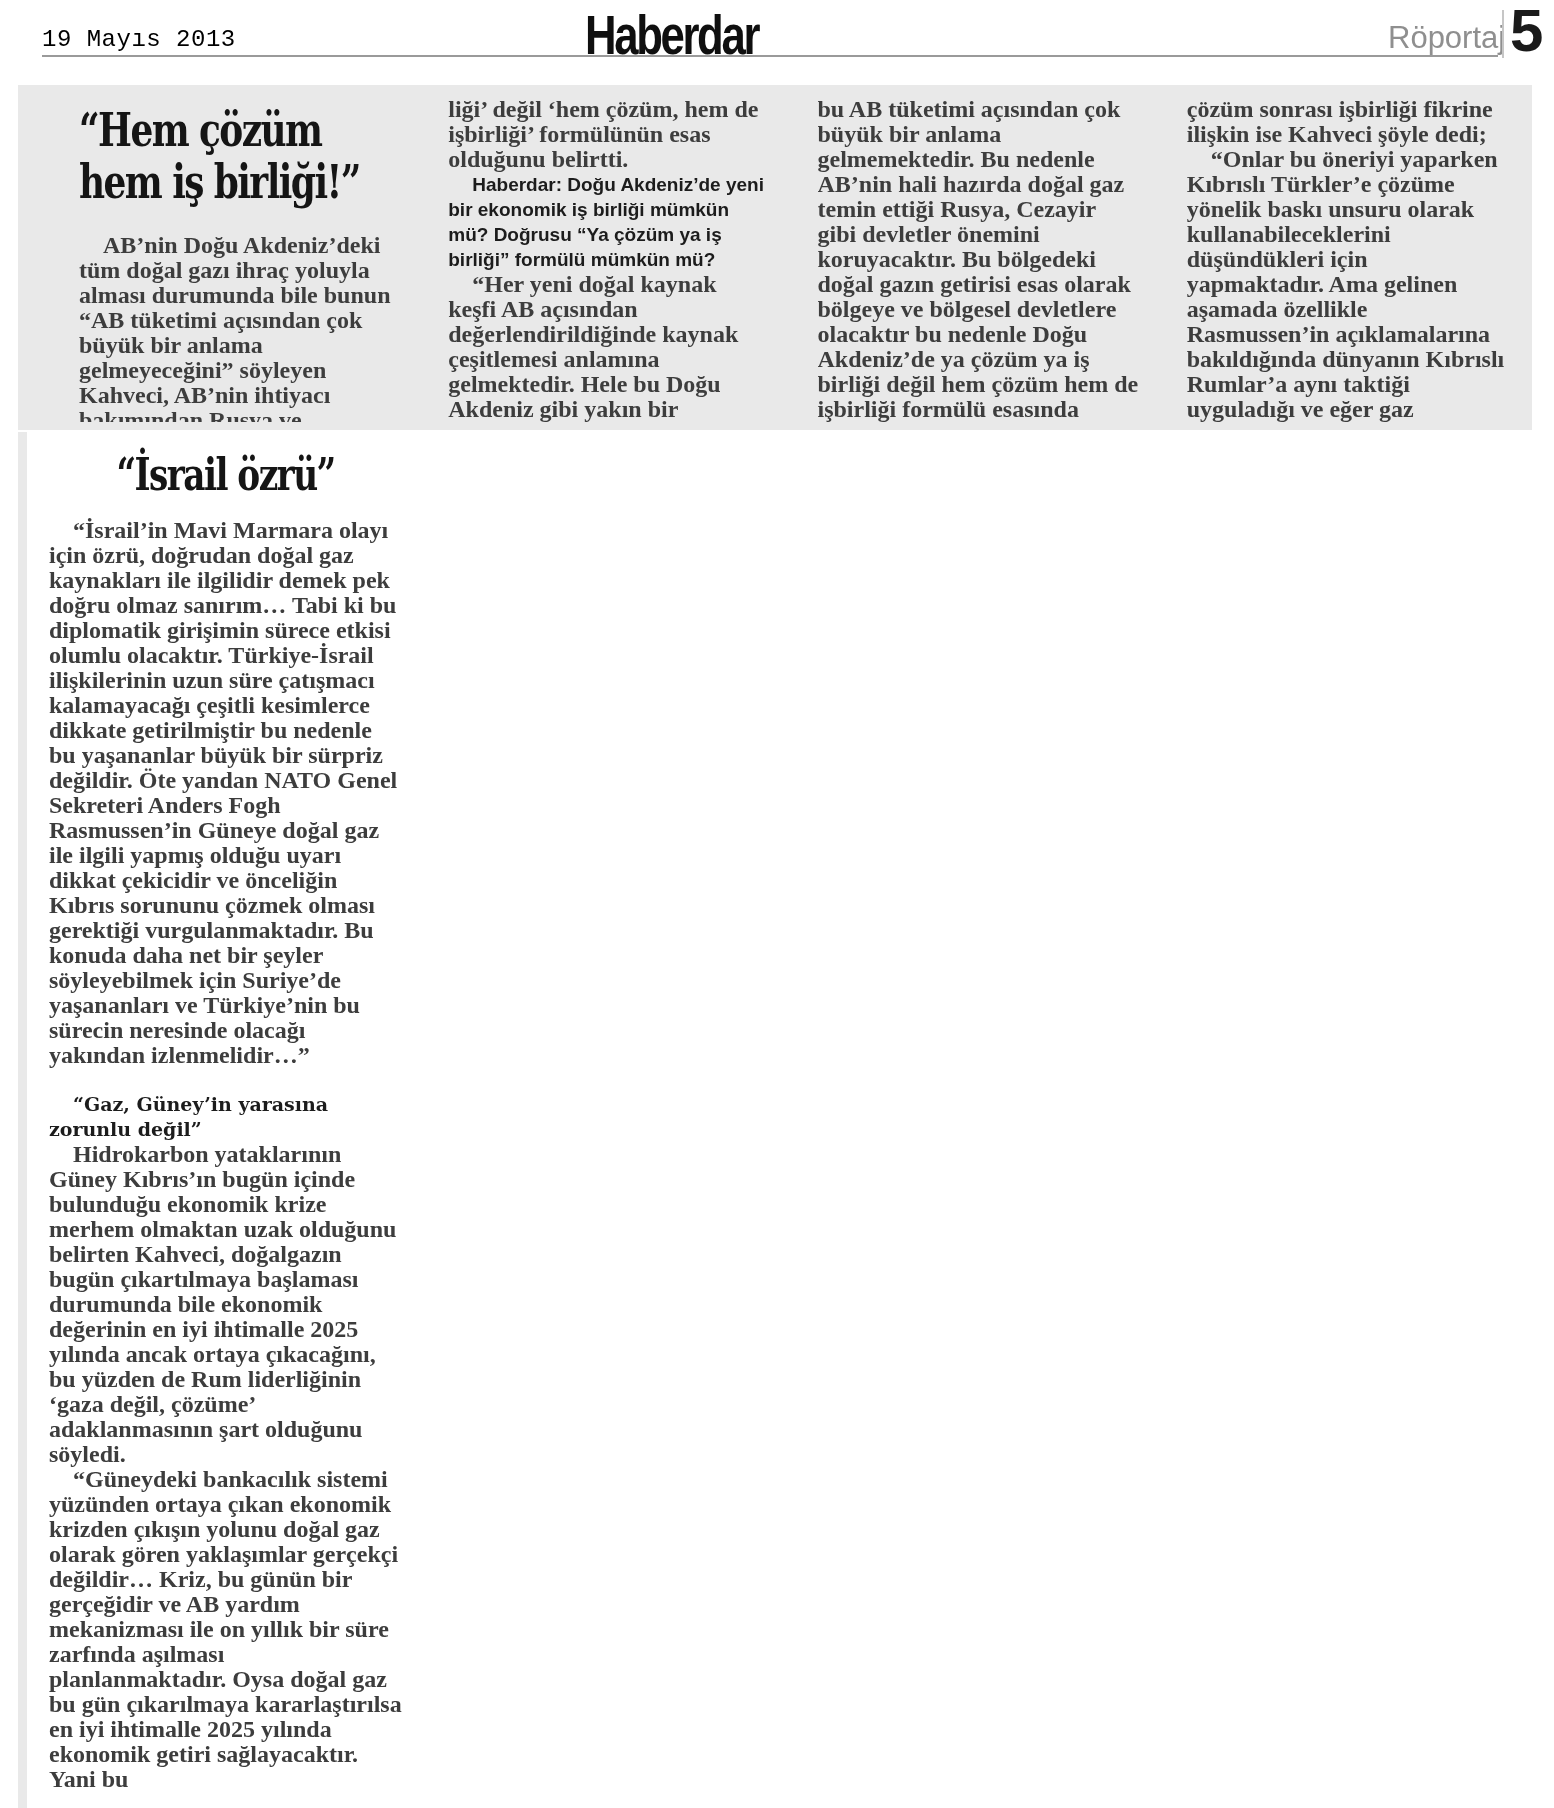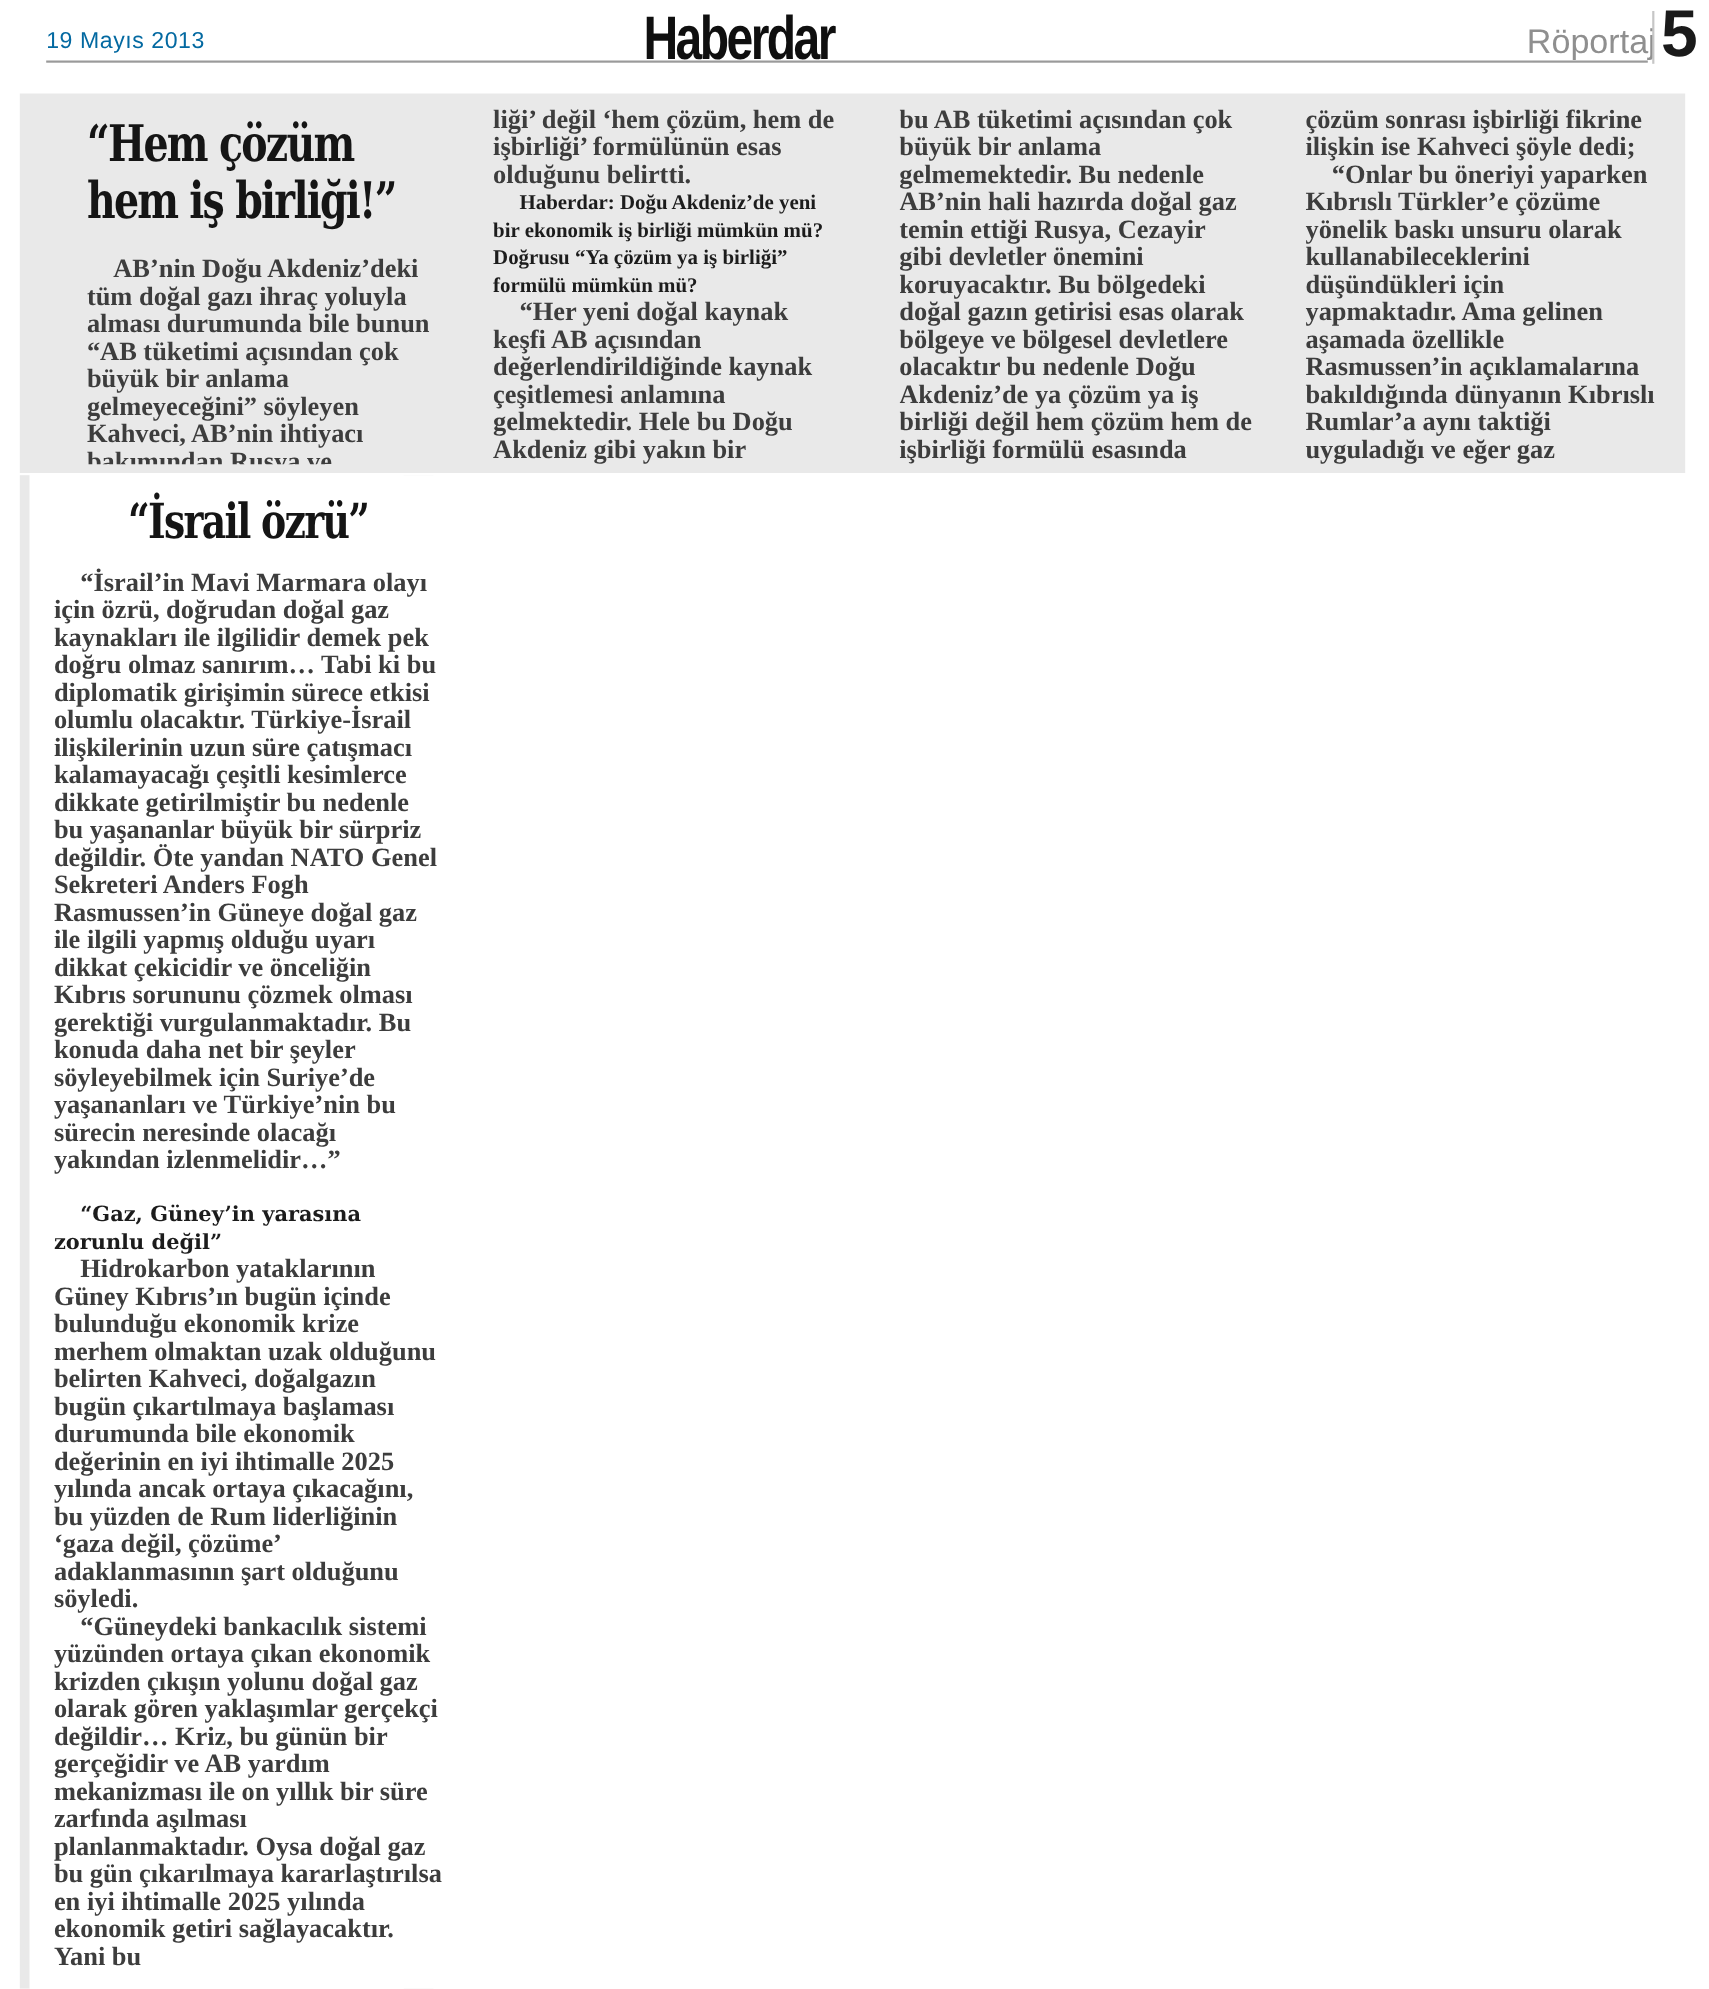--- a/index.html
+++ b/index.html
@@ -6,21 +6,21 @@
   body{
     width:1554px;height:1808px;position:relative;overflow:hidden;
     background:#ffffff;
     font-family:"Liberation Serif", serif;
     color:#3d3d3d;
   }
   
   .header{position:absolute;left:0;top:0;width:1554px;height:85px;background:#fff;}
   .date{
     position:absolute;left:42px;top:26px;
-    font-family:Liberation Sans, sans-serif;font-size:21px;color:#0369a1;
+    font-family:Liberation Mono, monospace;font-size:24px;color:#000000;
     letter-spacing:.5px;
   }
   .rule{
     position:absolute;left:42px;top:55px;width:1456px;height:2px;background:#9a9a9a;
     box-shadow:0 4px 4px -1px rgba(0,0,0,.20);
   }
   .logo{
     position:absolute;left:585px;top:2px;
     font-family:"Liberation Sans", sans-serif;font-weight:bold;font-size:56px;
     letter-spacing:-3px;color:#0f0f0f;
@@ -47,21 +47,21 @@
   .strip-mid{position:absolute;left:367px;top:432px;width:27px;height:1376px;background:#e9e9e9;}
   .left-article{
     position:absolute;left:27px;top:432px;width:396px;height:1376px;
     background:#ffffff;overflow:hidden;box-sizing:border-box;
     padding:16px 20px 0 22px;
   }
   
   .blk{margin:0;font-size:24px;line-height:25px;text-indent:24px;color:#3d3d3d;font-weight:bold;}
   .blk.cont{text-indent:0;}
   .blk.bold{
-    font-family:Liberation Serif, serif;font-weight:bold;font-size:19px;line-height:25px;
+    font-family:Liberation Sans, sans-serif;font-weight:bold;font-size:19px;line-height:25px;
     color:#1c1c1c;
   }
   .blk.subhead{
     font-family:"DejaVu Serif", serif;font-weight:bold;font-size:19px;line-height:25px;
     color:#1c1c1c;margin-top:24px;
   }
   .blk.headline{
     font-family:"DejaVu Serif", serif;font-weight:bold;
     font-size:46px;line-height:1.13;letter-spacing:-2px;
     color:#151515;text-indent:0;white-space:pre-line;

